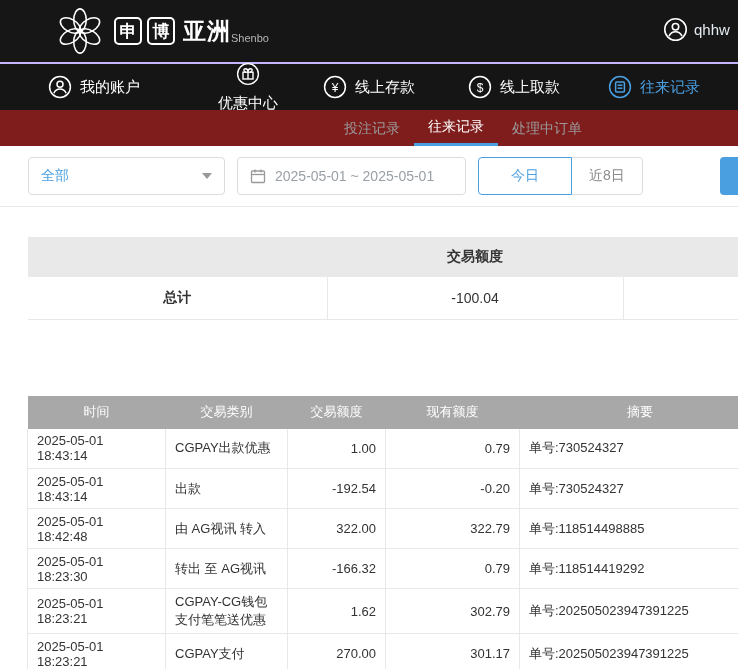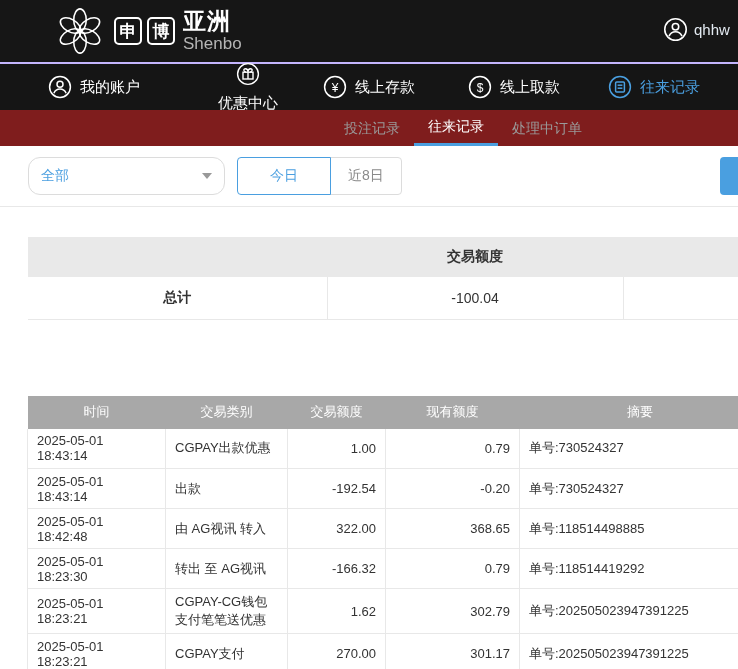--- a/index.html
+++ b/index.html
@@ -5,23 +5,23 @@
   * { margin:0; padding:0; box-sizing:border-box; }
   html,body { width:738px; height:669px; overflow:hidden; background:#fff;
     font-family:"Liberation Sans","DejaVu Sans",sans-serif; }
 
   
   .topbar { position:relative; height:62px; background:#161616; }
   .brand { position:absolute; left:55px; top:6px; display:flex; align-items:center; cursor:pointer; }
   .flower { margin-right:9px; display:flex; }
   .char-box { width:28px; height:28px; border:2px solid #fff; border-radius:5px; color:#fff;
     font-size:17px; font-weight:bold; display:flex; align-items:center; justify-content:center; margin-right:5px; }
-  .brand-right { display:flex; flex-direction:column; margin-left:3px; }
+  .brand-right { display:flex; flex-direction:row; margin-left:3px; }
   .region { font-size:23px; font-weight:bold; color:#fff; line-height:1.15; letter-spacing:1px; }
-  .subtitle { font-size:17px; color:#b5b5b5; align-self:flex-end; }
+  .subtitle { font-size:11px; color:#b5b5b5; align-self:flex-end; }
   .user { position:absolute; left:663px; top:17px; width:120px; display:flex; align-items:center;
     gap:6px; color:#e3eaf1; font-size:15px; cursor:pointer; }
 
   
   .mainnav { height:48px; background:#151515; border-top:2px solid #c4b5fd; display:flex; align-items:center; }
   .nav-item { display:flex; align-items:center; gap:8px; color:#fff; font-size:15px; cursor:pointer; white-space:nowrap; }
   .nav-item.active { color:#4a9fe0; }
   .nav-item .ni { display:flex; }
   .mainnav .nav-item:nth-child(1){ margin-left:48px; }
   .mainnav .nav-item:nth-child(2){ margin-left:78px;flex-direction:column; }
@@ -30,21 +30,21 @@
   .mainnav .nav-item:nth-child(5){ margin-left:48px; }
 
   
   .subnav { height:36px; background:#7f1d1d; display:flex; padding-left:330px; }
   .tab { padding:0 14px; line-height:36px; font-size:14px; color:#9a9a9a; cursor:pointer; }
   .tab.active { color:#fff; line-height:33px; border-bottom:3px solid #4a9fe0; }
 
   
   .filters { position:relative; height:61px; padding:11px 0 0 28px; display:flex; align-items:flex-start;
     border-bottom:1px solid #e8e8e8; background:#fff; }
-  .dropdown { width:197px; height:38px; border:1px solid #dcdcdc; border-radius:12px; display:flex;
+  .dropdown { width:197px; height:38px; border:1px solid #dcdcdc; border-radius:4px; display:flex;
     align-items:center; justify-content:space-between; padding:0 12px; cursor:pointer; background:#fff; }
   .dropdown-label { color:#4a9fe0; font-size:14px; }
   .caret { width:0; height:0; border-left:5px solid transparent; border-right:5px solid transparent;
     border-top:6px solid #999; }
   .date-input { margin-left:12px; width:229px; height:38px; border:1px solid #dcdcdc; border-radius:4px;
     display:flex; align-items:center; gap:9px; padding:0 12px; color:#9aa0a6; font-size:14px; cursor:pointer; background:#fff; }
   .btn-group { margin-left:12px; display:flex; }
   .qbtn { height:38px; padding:0 17px; background:#fff; border:1px solid #dcdcdc; font-size:14px;
     color:#8a8a8a; display:flex; align-items:center; margin-left:-1px; cursor:pointer; }
   .qbtn:first-child { border-radius:4px 0 0 4px; margin-left:0; padding:0 32px; }
@@ -176,20 +176,33 @@
 <div class="subnav">
   <div class="tab">投注记录</div>
   <div class="tab active">往来记录</div>
   <div class="tab">处理中订单</div>
 </div>
 
 <div class="filters">
   <div class="dropdown">
     <span class="dropdown-label">全部</span>
     <span class="caret"></span>
+  </div>
+  <div class="date-input">
+    <span style="display:flex;">
+      <svg width="16" height="16" viewBox="0 0 16 16">
+          <g stroke="#999" stroke-width="1.3" fill="none">
+        <rect x="1.5" y="3" width="13" height="11.5" rx="1"></rect>
+        <line x1="1.5" y1="6.5" x2="14.5" y2="6.5"></line>
+        <line x1="5" y1="1.5" x2="5" y2="4.5"></line>
+            <line x1="11" y1="1.5" x2="11" y2="4.5"></line>
+          </g>
+        </svg>
+    </span>
+    <span>2025-05-01 ~ 2025-05-01</span>
   </div>
   <div class="btn-group">
     <button class="qbtn active">今日</button>
     <button class="qbtn">近8日</button>
   </div>
   <div class="partial-btn"></div>
 </div>
 
 <table class="summary-table">
   <colgroup>
@@ -240,21 +253,21 @@
       <td class="al">2025-05-01 18:43:14</td>
       <td class="al">出款</td>
       <td class="ar">-192.54</td>
       <td class="ar">-0.20</td>
       <td class="al">单号:730524327</td>
     </tr>
     <tr>
       <td class="al">2025-05-01 18:42:48</td>
       <td class="al">由 AG视讯 转入</td>
       <td class="ar">322.00</td>
-      <td class="ar">368.65</td>
+      <td class="ar">322.79</td>
       <td class="al">单号:118514498885</td>
     </tr>
     <tr>
       <td class="al">2025-05-01 18:23:30</td>
       <td class="al">转出 至 AG视讯</td>
       <td class="ar">-166.32</td>
       <td class="ar">0.79</td>
       <td class="al">单号:118514419292</td>
     </tr>
     <tr>

